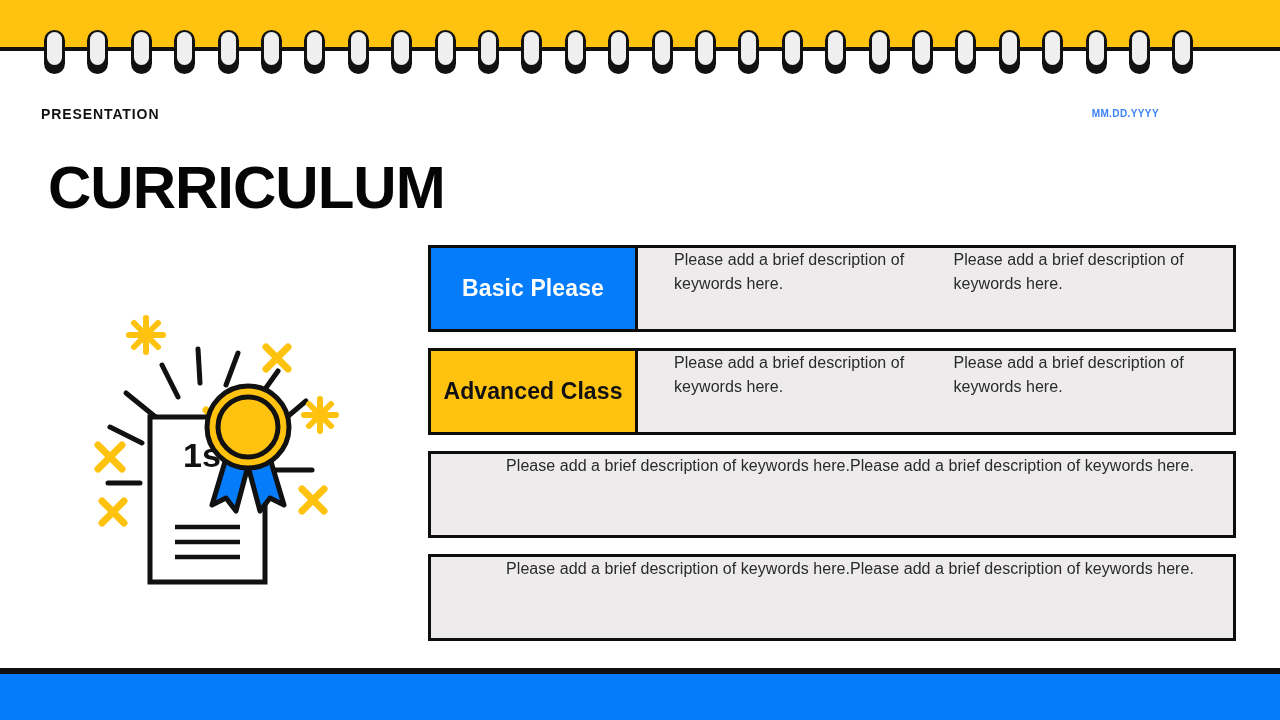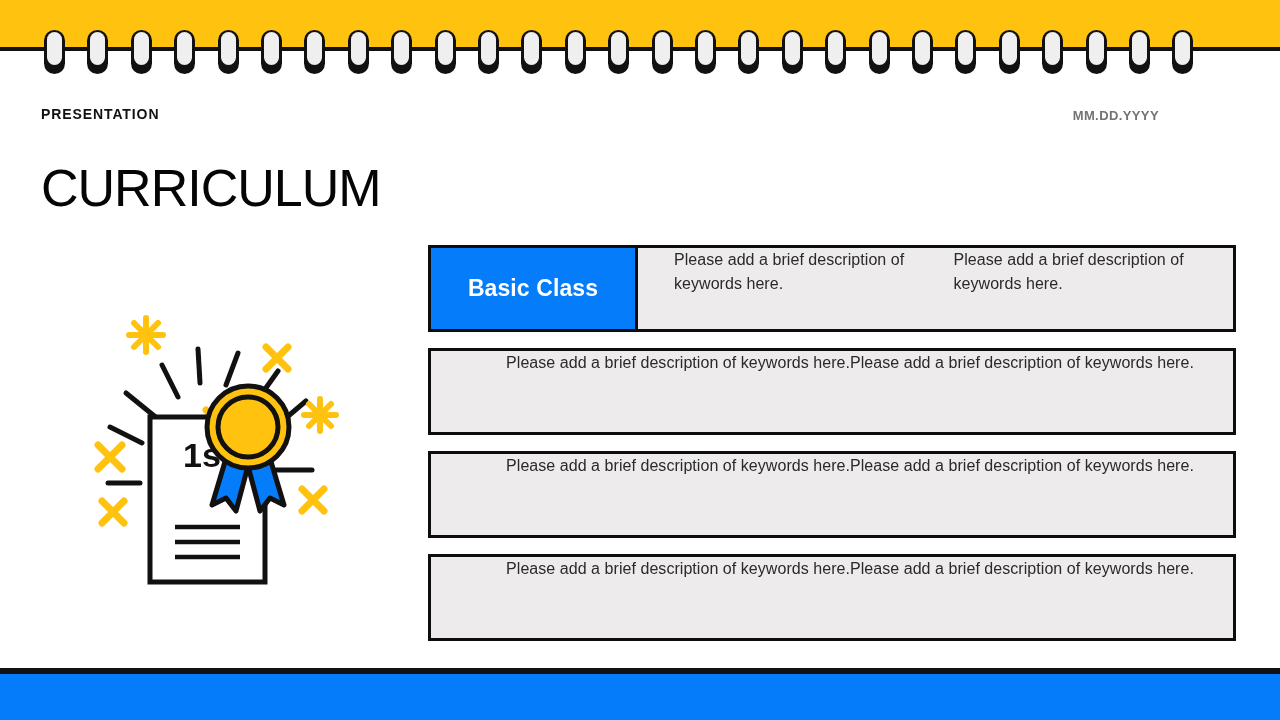--- a/index.html
+++ b/index.html
@@ -69,31 +69,31 @@
     position: absolute;
     left: 41px; top: 106px;
     font-size: 14px;
     font-weight: bold;
     letter-spacing: 0.9px;
     color: #111111;
   }
   .date-stamp {
     position: absolute;
     right: 41px; top: 108px;
-    font-size: 13px;
+    font-size: 10px;
     font-weight: bold;
     letter-spacing: 0.4px;
-    color: #737373;
+    color: #3b82f6;
     text-align: right;
   }
   .slide-title {
     position: absolute;
-    left: 41px; top: 144px;
-    font-size: 52px;
-    font-weight: normal;
+    left: 48px; top: 144px;
+    font-size: 60px;
+    font-weight: bold;
     letter-spacing: -1px;
     line-height: 88px;
     color: #050505;
   }
 
   
   .illustration {
     position: absolute;
     left: 80px; top: 305px;
     width: 290px;
@@ -343,42 +343,43 @@
 
       <g>
         <circle cx="168" cy="122" r="41" fill="#FFC20E" stroke="#111111" stroke-width="5"></circle>
         <circle cx="168" cy="122" r="30" fill="#FFC20E" stroke="#111111" stroke-width="5"></circle>
       </g>
     </svg>
   </div>
 
   <div class="table" id="table">
       <div class="row">
-        <div class="row-label blue">Basic Class</div>
+        <div class="row-label blue">Basic Please</div>
+        <div class="row-desc">
+          <div class="line">Please add a brief description of keywords here.</div>
+          <div class="line">Please add a brief description of keywords here.</div>
+        </div>
+      </div>
+      <div class="row">
+        <div class="row-label yellow">Advanced Class</div>
         <div class="row-desc">
           <div class="line">Please add a brief description of keywords here.</div>
           <div class="line">Please add a brief description of keywords here.</div>
         </div>
       </div>
       <div class="row">
         <div class="row-desc">
           <div class="line">Please add a brief description of keywords here.</div>
           <div class="line">Please add a brief description of keywords here.</div>
         </div>
       </div>
       <div class="row">
         <div class="row-desc">
           <div class="line">Please add a brief description of keywords here.</div>
           <div class="line">Please add a brief description of keywords here.</div>
         </div>
       </div>
-      <div class="row">
-        <div class="row-desc">
-          <div class="line">Please add a brief description of keywords here.</div>
-          <div class="line">Please add a brief description of keywords here.</div>
-        </div>
-      </div>
     </div>
 
   <div class="bottom-rule"></div>
   <div class="bottom-band"></div>
 
 </div>
 
 </body></html>

